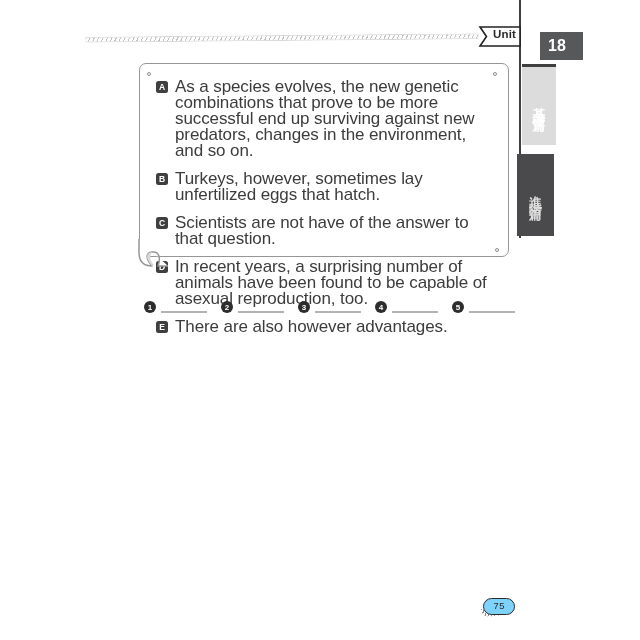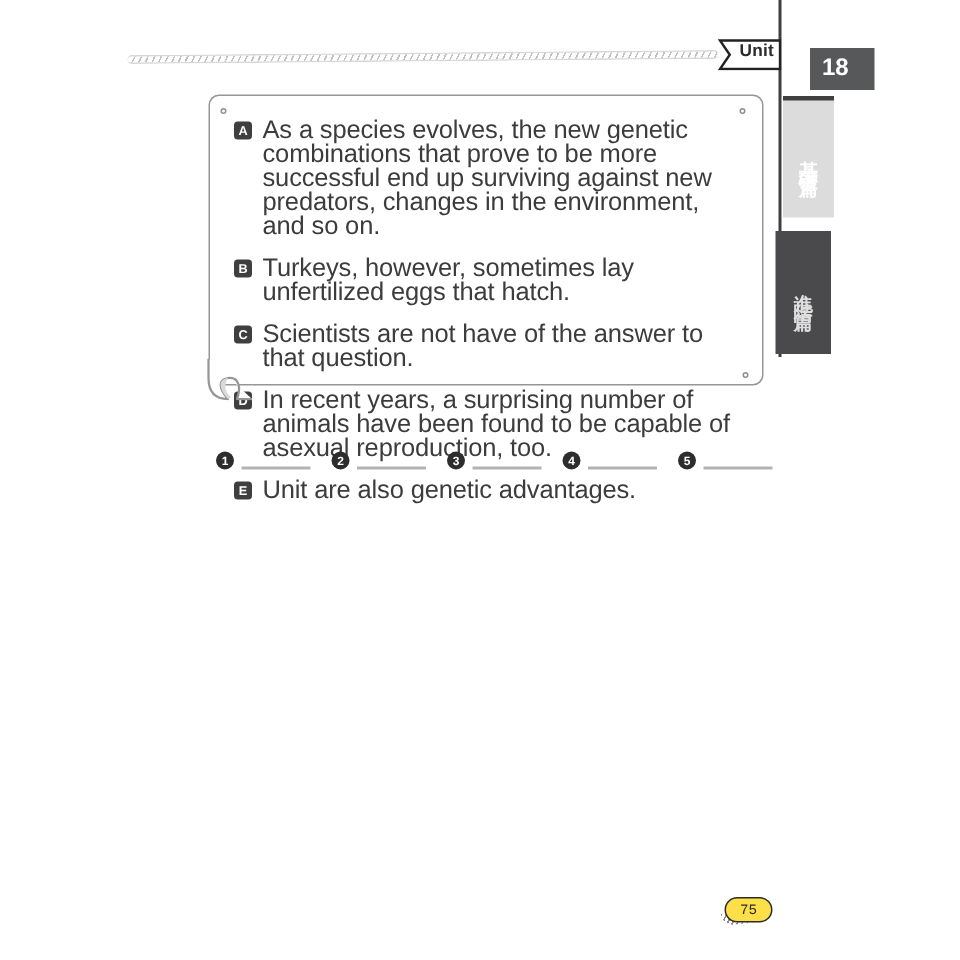--- a/index.html
+++ b/index.html
@@ -87,21 +87,21 @@
     display:flex; align-items:center; justify-content:center;
   }
   .blank-line {
     width:46px; height:11px; margin-left:5px;
     border-bottom:2px solid #b3b3b3;
   }
 
   
   .page-pill {
     position:absolute; left:483px; top:598px; width:32px; height:17px;
-    border:1.5px solid #2b2b2b; border-radius:9px; background:#fde047;
+    border:1.5px solid #2b2b2b; border-radius:9px; background:#7dd3fc;
     display:flex; align-items:center; justify-content:center;
     font-size:9.5px; color:#2b2b2b; z-index:2;font-family:Liberation Mono, monospace;
   }
   .pill-hatch {
     position:absolute; left:481px; top:608px; width:24px; height:8px;
     background:repeating-linear-gradient(120deg,#8a8a8a 0 1px,transparent 1px 3px);
     border-radius:0 0 6px 10px; transform:rotate(-6deg); z-index:1;
   }
 </style>
 </head>
@@ -148,21 +148,21 @@
     <div class="option-row">
       <span class="option-badge">C</span>
       <span class="option-text">Scientists are not have of the answer to that question.</span>
     </div>
     <div class="option-row">
       <span class="option-badge">D</span>
       <span class="option-text">In recent years, a surprising number of animals have been found to be capable of asexual reproduction, too.</span>
     </div>
     <div class="option-row">
       <span class="option-badge">E</span>
-      <span class="option-text">Unit are also genetic advantages.</span>
+      <span class="option-text">There are also however advantages.</span>
     </div>
   </div>
 
   <div class="blanks-row">
     <div class="blank-group">
       <span class="blank-num">1</span>
       <span class="blank-line"></span>
     </div>
     <div class="blank-group">
       <span class="blank-num">2</span>

